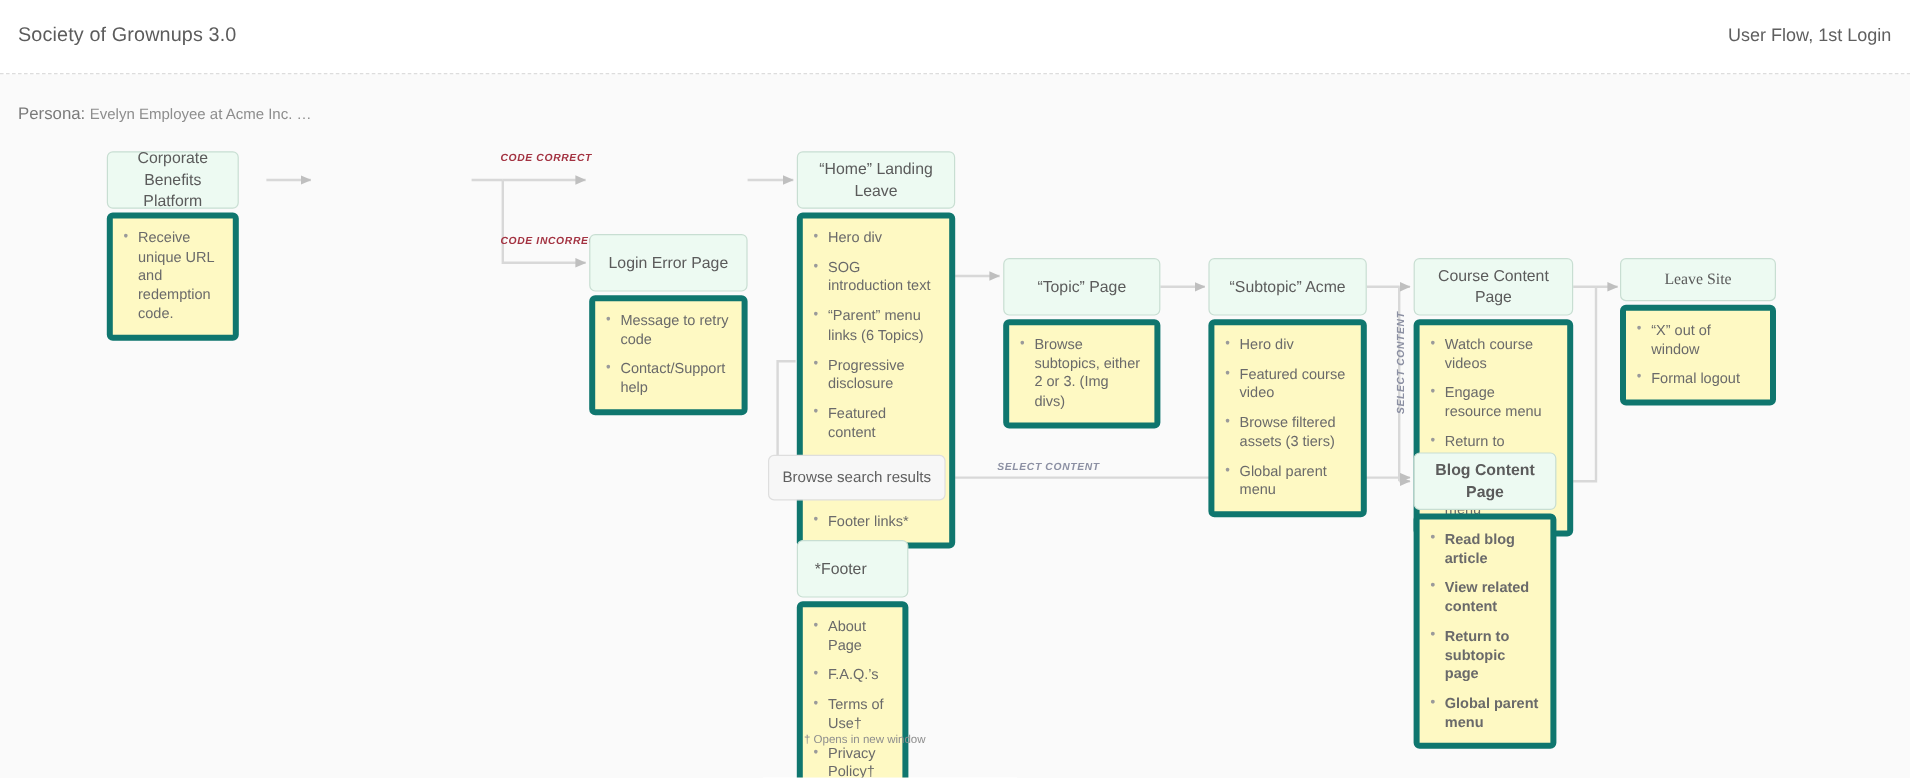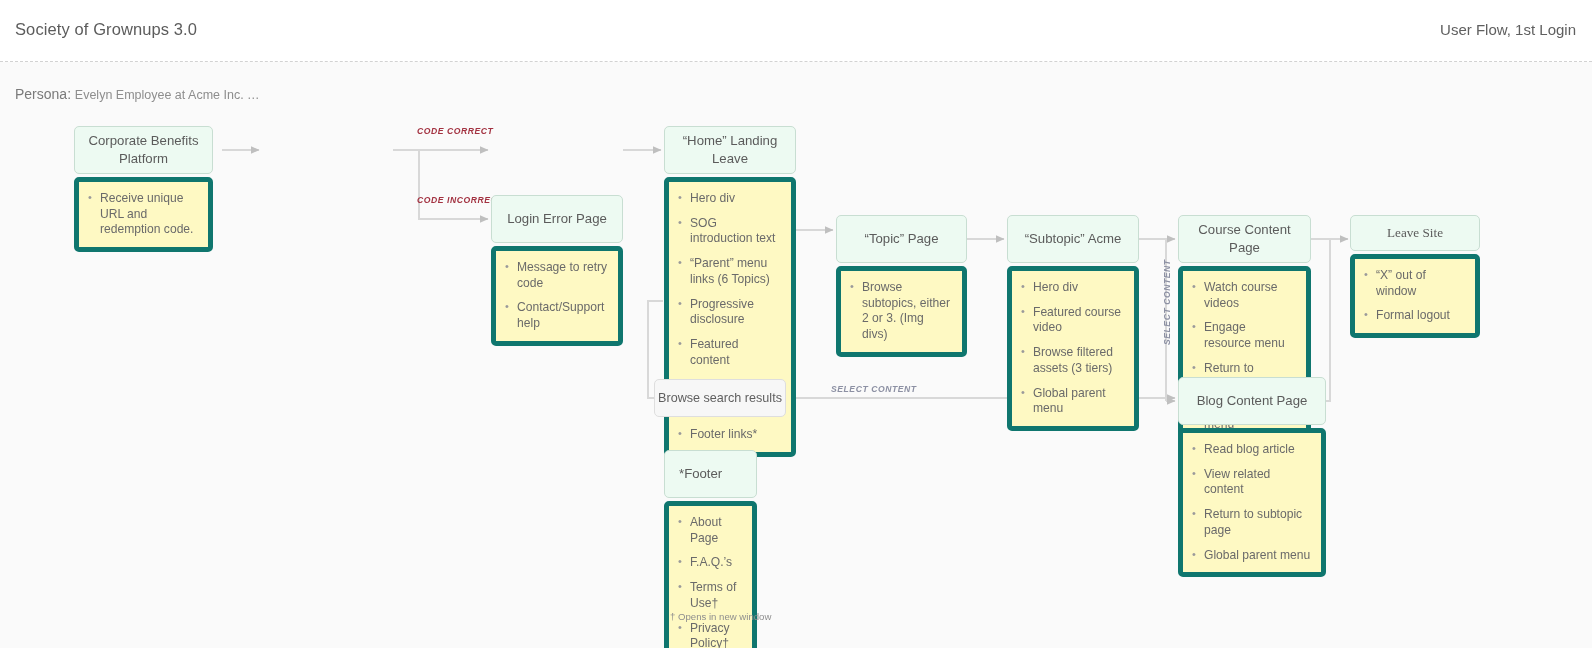--- a/index.html
+++ b/index.html
@@ -221,21 +221,21 @@
 
       <path d="M1311,339 L1330,339 L1330,177"></path>
     </g>
   </svg>
 
   <div class="edge-label red" style="left:417px; top:64px;">CODE CORRECT</div>
   <div class="edge-label red" style="left:417px; top:133px;">CODE INCORRECT</div>
   <div class="edge-label grey vertical" style="left:1162px; top:283px;">SELECT CONTENT</div>
   <div class="edge-label grey" style="left:831px; top:322px;">SELECT CONTENT</div>
 
-  <div class="node" style="left:74px; top:64px; width:139px;">
+  <div class="node" style="left:89px; top:64px; width:110px;">
     <div class="card-head" style="height:48px;">Corporate Benefits Platform</div>
     <div class="card-body">
       <ul>
         <li>Receive unique URL and redemption code.</li>
       </ul>
     </div>
   </div>
 
 
 
@@ -301,33 +301,33 @@
   <div class="node" style="left:1350px; top:153px; width:130px;">
     <div class="card-head" style="height:36px;font-family:Liberation Serif, serif;">Leave Site</div>
     <div class="card-body">
       <ul>
         <li>“X” out of window</li>
         <li>Formal logout</li>
       </ul>
     </div>
   </div>
 
-  <div class="node" style="left:1178px; top:315px; width:148px;">
+  <div class="node" style="left:1178px; top:315px; width:119px;font-weight:bold;">
     <div class="card-head" style="height:48px;">Blog Content Page</div>
     <div class="card-body">
       <ul>
         <li>Read blog article</li>
         <li>View related content</li>
         <li>Return to subtopic page</li>
         <li>Global parent menu</li>
       </ul>
     </div>
   </div>
 
-  <div class="node" style="left:654px; top:317px; width:132px;">
+  <div class="node" style="left:640px; top:317px; width:148px;">
     <div class="plain-box" style="height:38px;">Browse search results</div>
   </div>
 
   <div class="node" style="left:664px; top:388px; width:93px;">
     <div class="card-head align-left" style="height:48px;">*Footer</div>
     <div class="card-body">
       <ul>
         <li>About Page</li>
         <li>F.A.Q.’s</li>
         <li>Terms of Use†</li>

